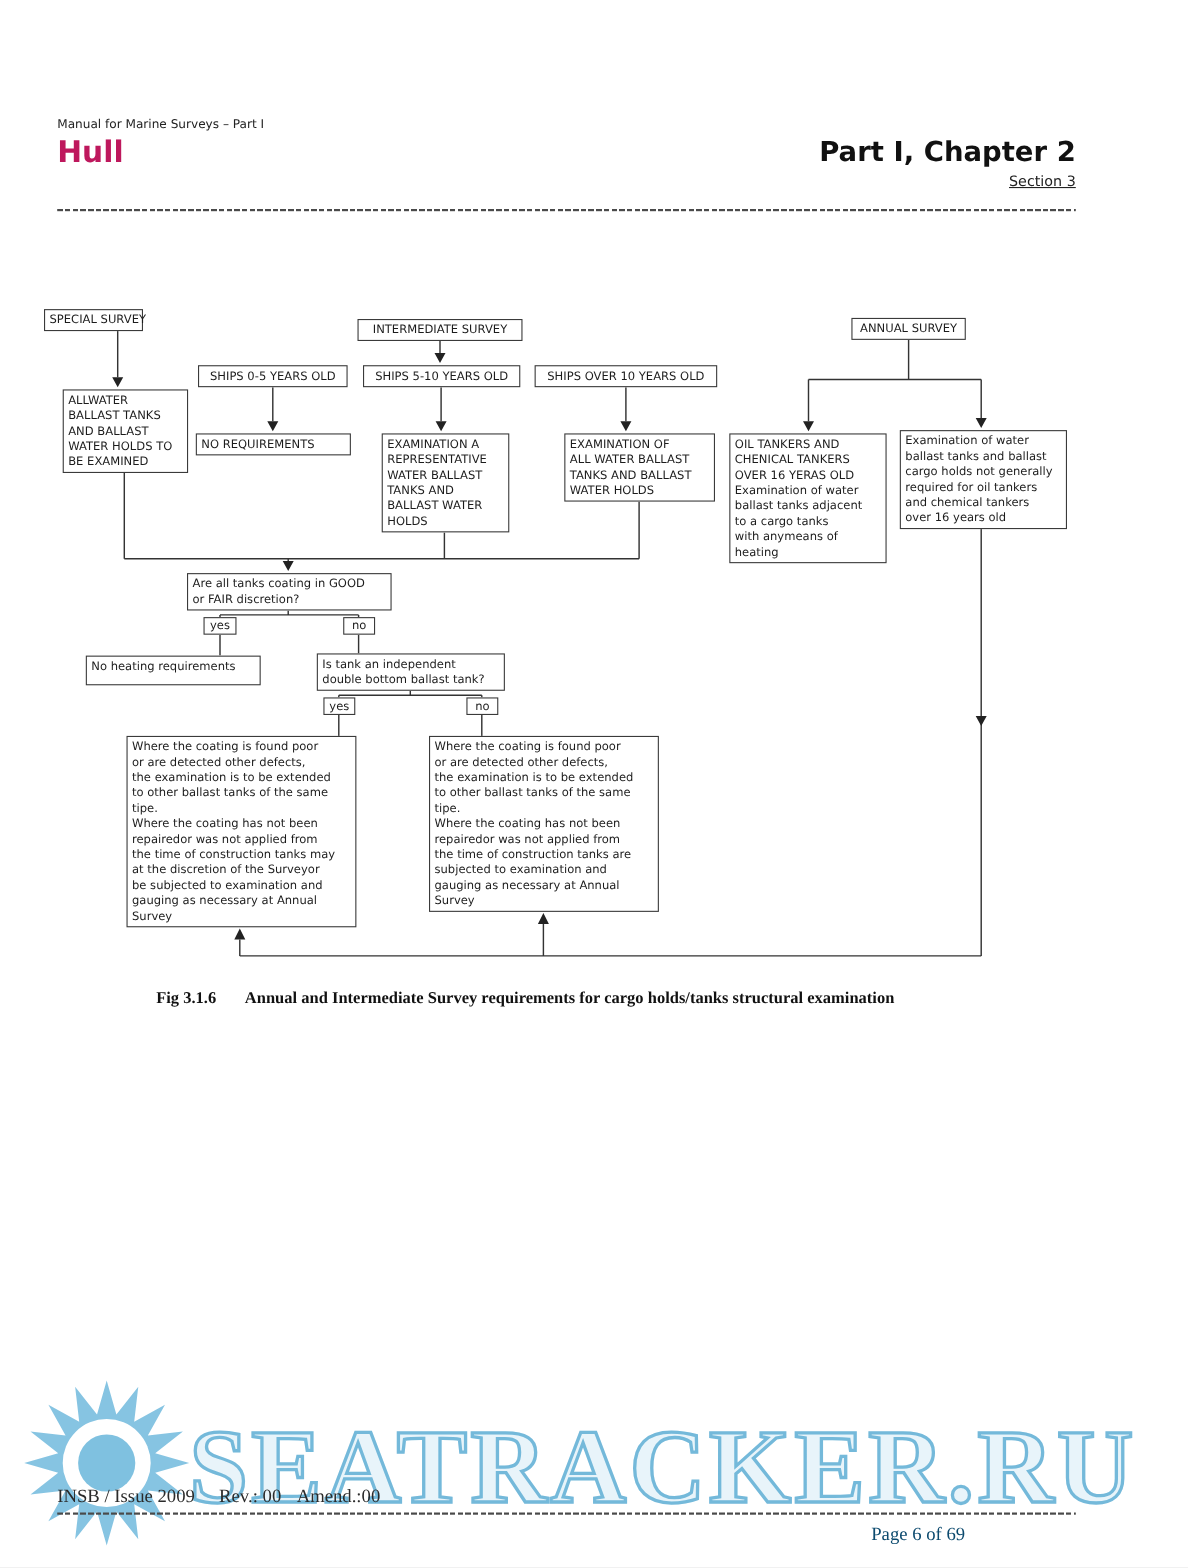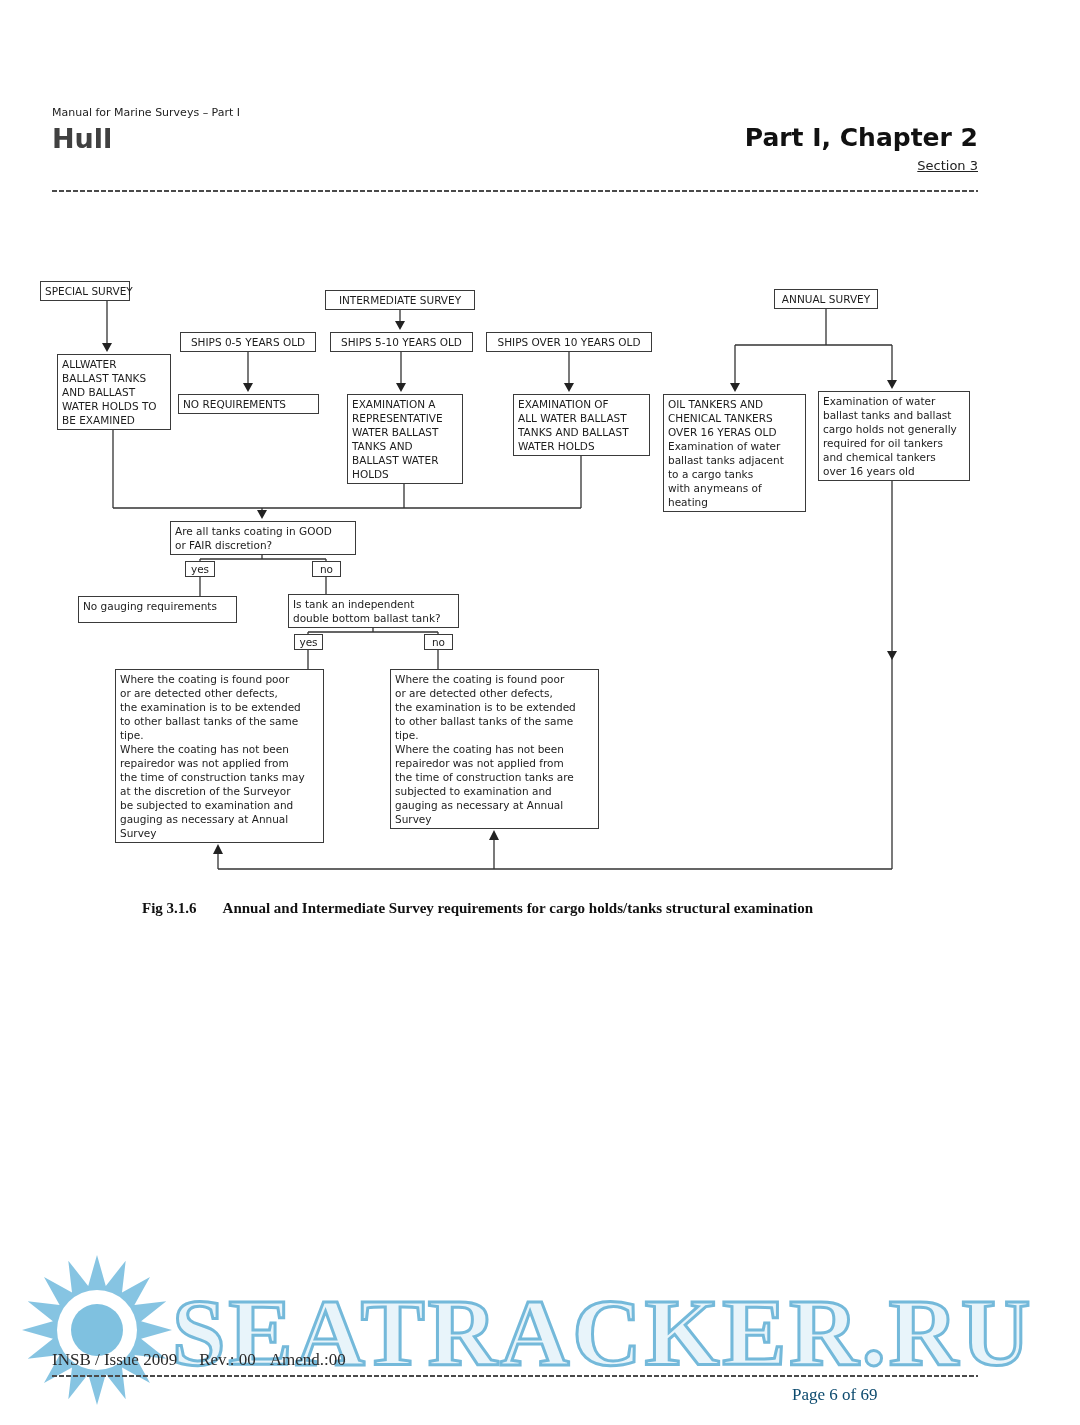--- a/index.html
+++ b/index.html
@@ -1,20 +1,20 @@
 <!DOCTYPE html>
 <html><head>
 <meta charset="utf-8">
 <style>
   html,body{margin:0;padding:0;background:#e8e8e8;}
   .page{position:relative;width:1080px;height:1425px;background:#ffffff;overflow:hidden;
         font-family:"DejaVu Sans",sans-serif;color:#1c1c1c;}
   
   .manual-title{position:absolute;left:52px;top:106px;font:11px/13px "DejaVu Sans",sans-serif;color:#222;}
-  .hull-title{position:absolute;left:52px;top:124px;font:bold 27px/30px "DejaVu Sans",sans-serif;color:#404040;}
+  .hull-title{position:absolute;left:52px;top:124px;font:bold 27px/30px "DejaVu Sans",sans-serif;color:#be185d;}
   .chapter-title{position:absolute;right:102px;top:124px;font:bold 25px/28px "DejaVu Sans",sans-serif;color:#111;}
   .section-title{position:absolute;right:102px;top:158px;font:13px/16px "DejaVu Sans",sans-serif;color:#222;text-decoration:underline;}
   .rule{position:absolute;left:52px;width:926px;height:2px;
         background:repeating-linear-gradient(90deg,#4a4a4a 0 5px,transparent 5px 7px);}
   .rule.header{top:190px;}
   .rule.footer{top:1375px;z-index:4;}
   
   .connectors{position:absolute;left:0;top:0;z-index:1;}
   .node{position:absolute;box-sizing:border-box;border:1px solid #3a3a3a;background:#fff;
         font:10.5px/14px "DejaVu Sans",sans-serif;color:#1c1c1c;padding:2px 4px;
@@ -104,21 +104,21 @@
 cargo holds not generally
 required for oil tankers
 and chemical tankers
 over 16 years old</div>
 
   <div class="node" style="left:170px;top:521px;width:186px">Are all tanks coating in GOOD
 or FAIR discretion?</div>
   <div class="node mini" style="left:185px;top:561px;width:30px">yes</div>
   <div class="node mini" style="left:312px;top:561px;width:29px">no</div>
 
-  <div class="node" style="left:78px;top:596px;width:159px;min-height:27px">No gauging requirements</div>
+  <div class="node" style="left:78px;top:596px;width:159px;min-height:27px">No heating requirements</div>
   <div class="node" style="left:288px;top:594px;width:171px">Is tank an independent
 double bottom ballast tank?</div>
   <div class="node mini" style="left:294px;top:634px;width:29px">yes</div>
   <div class="node mini" style="left:424px;top:634px;width:29px">no</div>
 
   <div class="node" style="left:115px;top:669px;width:209px">Where the coating is found poor
 or are detected other defects,
 the examination is to be extended
 to other ballast tanks of the same
 tipe.

